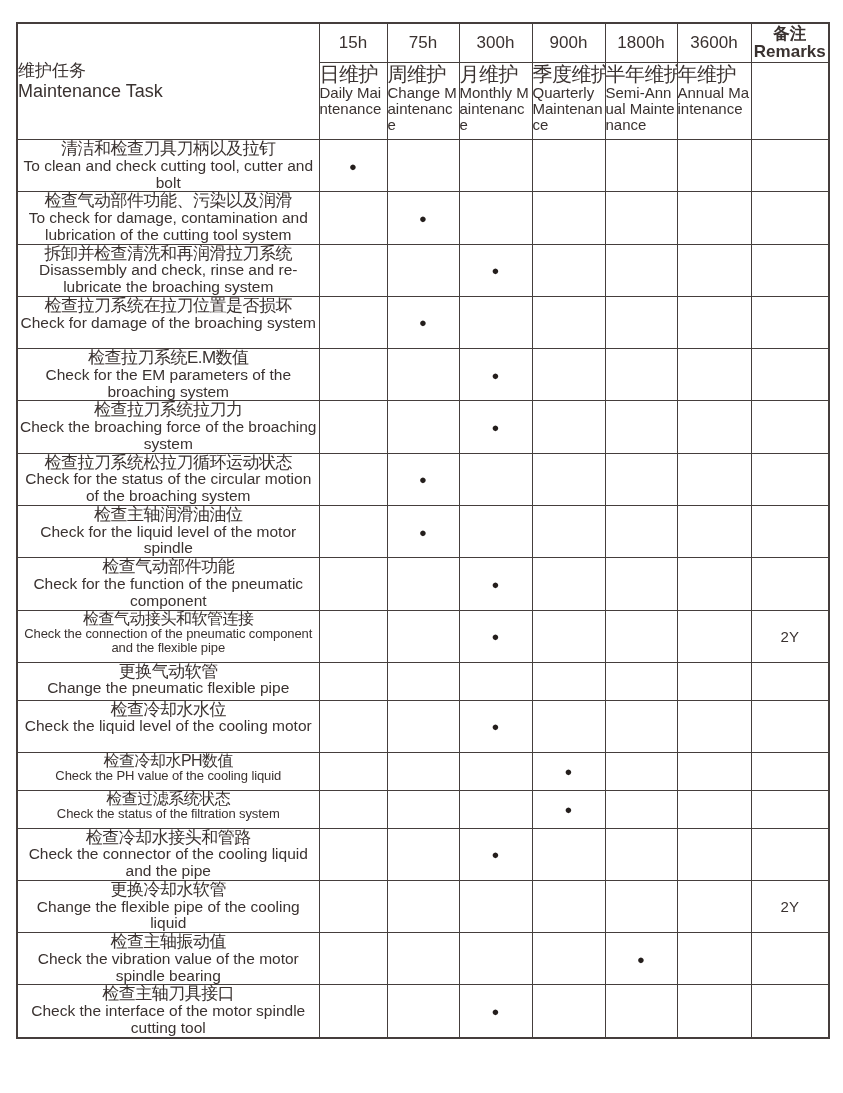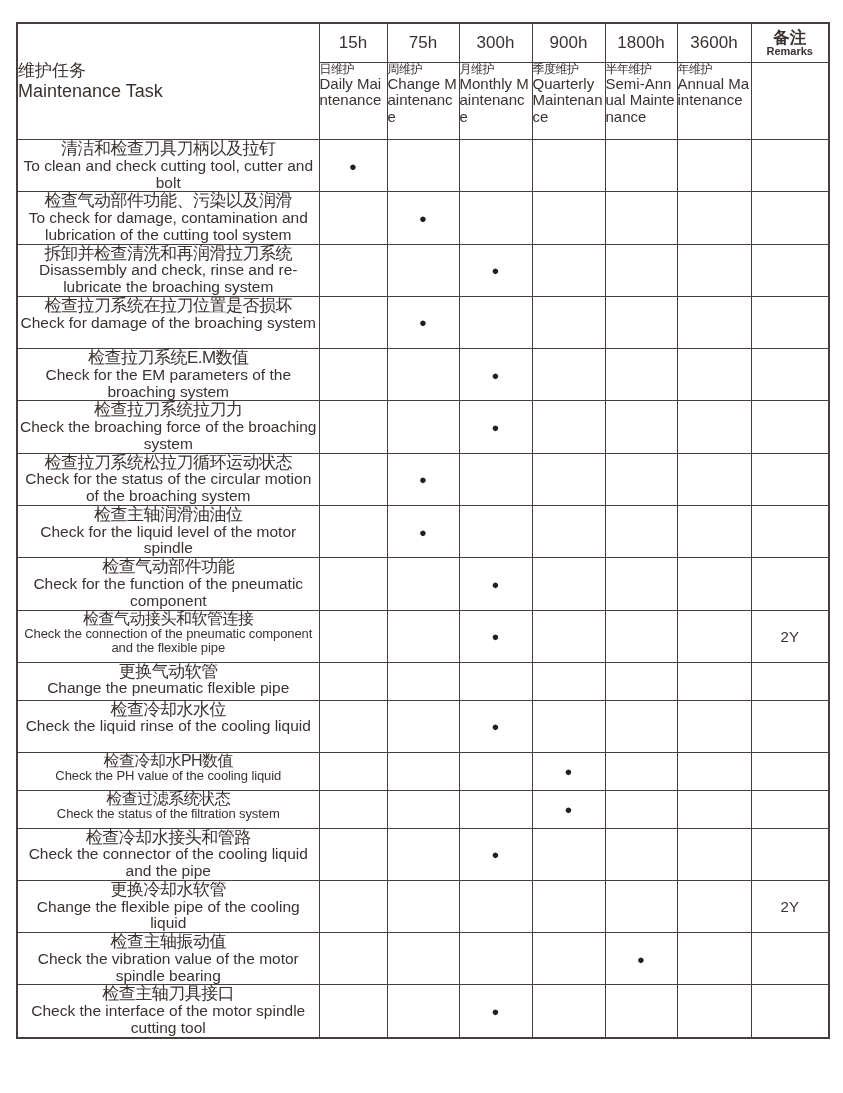--- a/index.html
+++ b/index.html
@@ -30,27 +30,27 @@
   tr.hours-row th { height: 38px; }
   th.hours {
     font-weight: normal; font-size: 17px;
     text-align: center; vertical-align: middle; margin-left: 32px;
   }
   th.remarks-head {
     font-weight: bold;
     text-align: center; vertical-align: middle;
   }
   th.remarks-head .cn { font-size: 16.5px; line-height: 1.05; }
-  th.remarks-head .en { font-size: 11px; line-height: 1.05; }
+  th.remarks-head .en { font-size: 17px; line-height: 1.05; }
   tr.names-row th { height: 76px; vertical-align: top; }
   th.iname {
     font-weight: normal; text-align: left;
     padding: 1px 0 0 2px;
   }
-  th.iname .cn { font-size: 12px; line-height: 1.1; letter-spacing: -0.5px; white-space: nowrap; }
+  th.iname .cn { font-size: 20px; line-height: 1.1; letter-spacing: -0.5px; white-space: nowrap; }
   th.iname .en { font-size: 15px; line-height: 1.08; word-break: break-all; }
   
   td.task-cell {
     vertical-align: top;
     padding: 1px 2px 3px 3px;
     text-align: center;
   }
   td.task-cell .cn { font-size: 17px; line-height: 1.05; letter-spacing: -0.5px; }
   td.task-cell .en { font-size: 15.5px; line-height: 1.08; }
   tr.compact td.task-cell .cn { font-size: 16px; }
@@ -267,21 +267,21 @@
     <td class="mark"><span class="dot"></span></td>
     <td class="mark"><span class="dot"></span></td>
     <td class="mark"><span class="dot"></span></td>
     <td class="mark"><span class="dot"></span></td>
     <td class="mark"><span class="dot"></span></td>
     <td class="remark-cell"></td>
   </tr>
         <tr>
     <td class="task-cell">
       <div class="cn">检查冷却水水位</div>
-      <div class="en">Check the liquid rinse of the cooling liquid</div>
+      <div class="en">Check the liquid level of the cooling motor</div>
     </td>
     <td class="mark"><span class="dot"></span></td>
     <td class="mark"><span class="dot"></span></td>
     <td class="mark"><span class="dot">●</span></td>
     <td class="mark"><span class="dot"></span></td>
     <td class="mark"><span class="dot"></span></td>
     <td class="mark"><span class="dot"></span></td>
     <td class="remark-cell"></td>
   </tr>
         <tr class="compact short">

